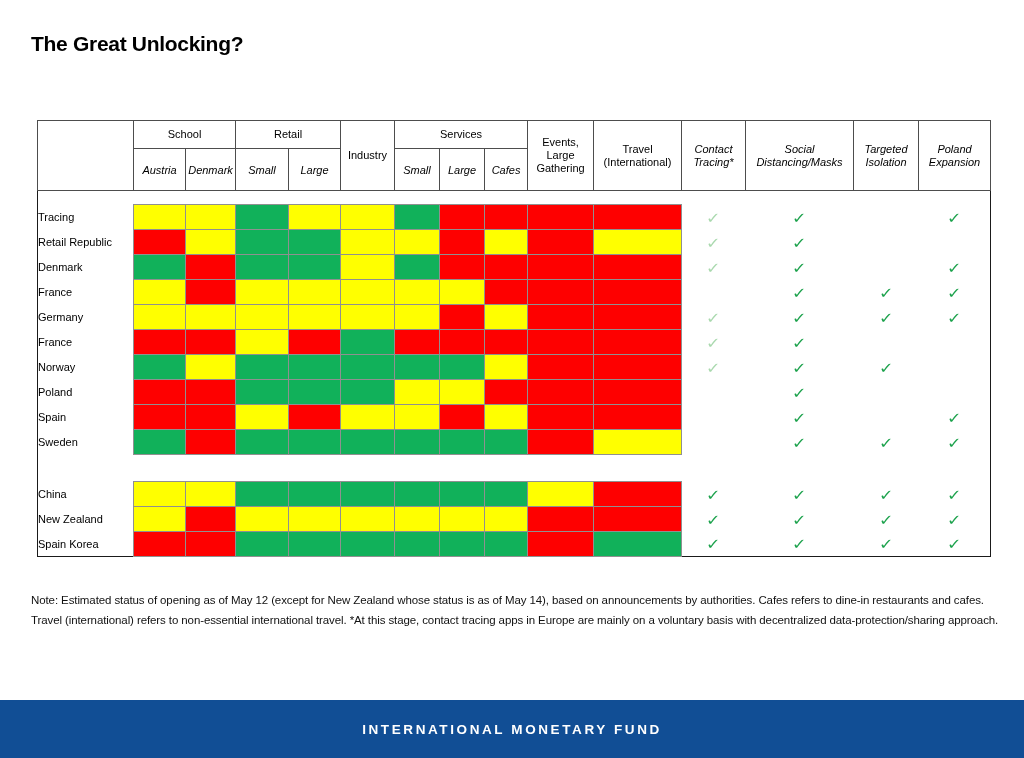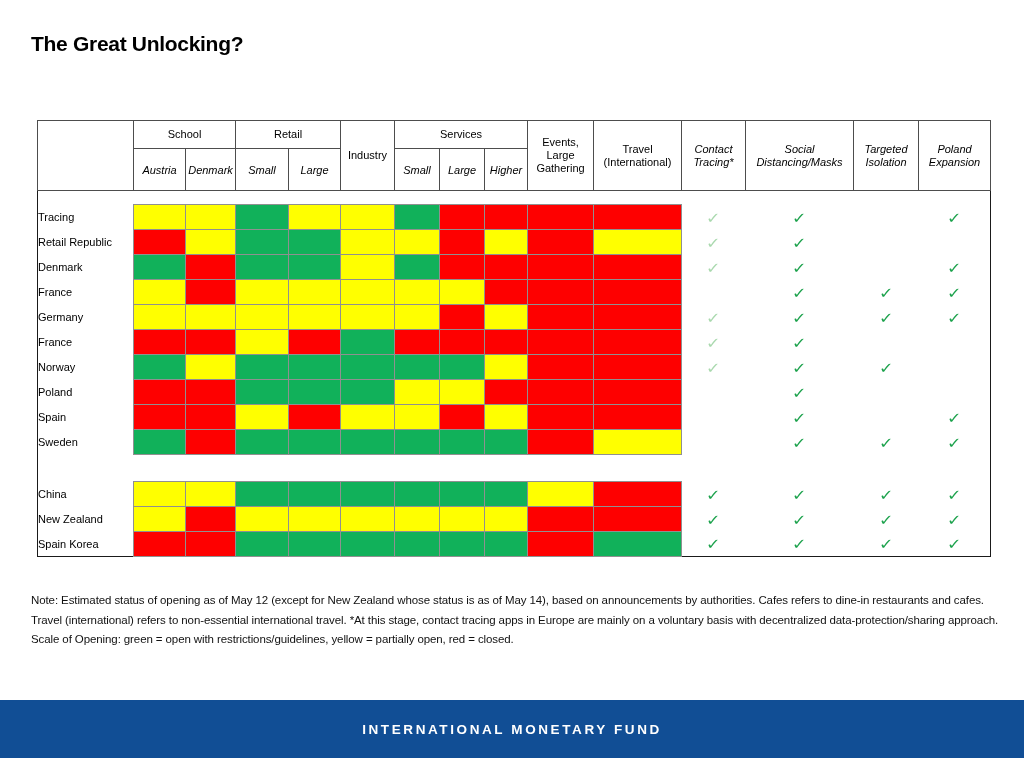--- a/index.html
+++ b/index.html
@@ -89,21 +89,21 @@
           <td class="h italic" rowspan="2">Poland
 Expansion</td>
         </tr>
         <tr class="sub-row">
           <td class="sub">Austria</td>
           <td class="sub">Denmark</td>
           <td class="sub">Small</td>
           <td class="sub">Large</td>
           <td class="sub">Small</td>
           <td class="sub">Large</td>
-          <td class="sub">Higher</td>
+          <td class="sub">Cafes</td>
         </tr>
       </thead>
     <tbody>
         <tr class="spacer" style="height: 14px;">
           <td class="" colspan="15"></td>
         </tr>
         <tr class="body-row">
           <td class="row-label">Tracing</td>
           <td class="status" title="yellow = partially open" style="background: rgb(255, 255, 0);"></td>
           <td class="status" title="yellow = partially open" style="background: rgb(255, 255, 0);"></td>
@@ -326,18 +326,17 @@
           <td class="checkcell"><span class="check" style="color: rgb(28, 162, 76);">✓</span></td>
           <td class="checkcell"><span class="check" style="color: rgb(28, 162, 76);">✓</span></td>
           <td class="checkcell"><span class="check" style="color: rgb(28, 162, 76);">✓</span></td>
         </tr>
       </tbody>
   </table>
 </div>
 
 <div class="notes">
   <p>Note: Estimated status of opening as of May 12 (except for New Zealand whose status is as of May 14), based on announcements by authorities. Cafes refers to dine-in restaurants and cafes. Travel (international) refers to non-essential international travel. *At this stage, contact tracing apps in Europe are mainly on a voluntary basis with decentralized data-protection/sharing approach.</p>
-  <p>Scale of Opening: green = open with restrictions/guidelines, yellow = partially open, red = closed.</p>
 </div>
 
 <div class="footerbar" style="background: rgb(17, 78, 149);">
   <span>INTERNATIONAL MONETARY FUND</span>
 </div>
 
 </body></html>

